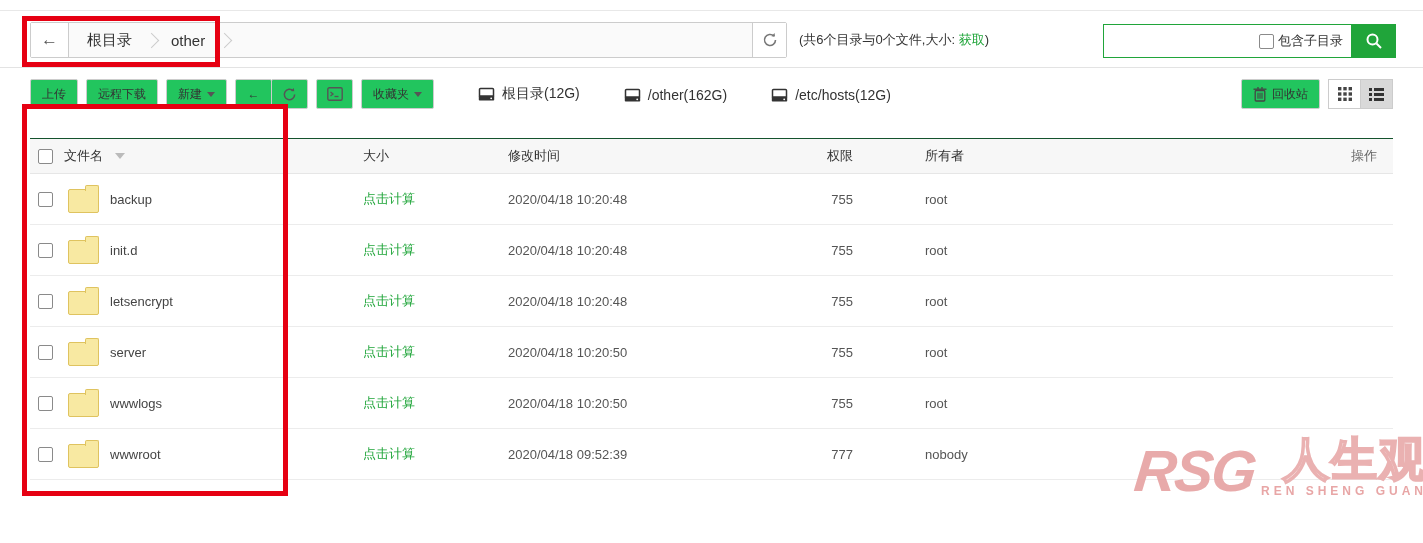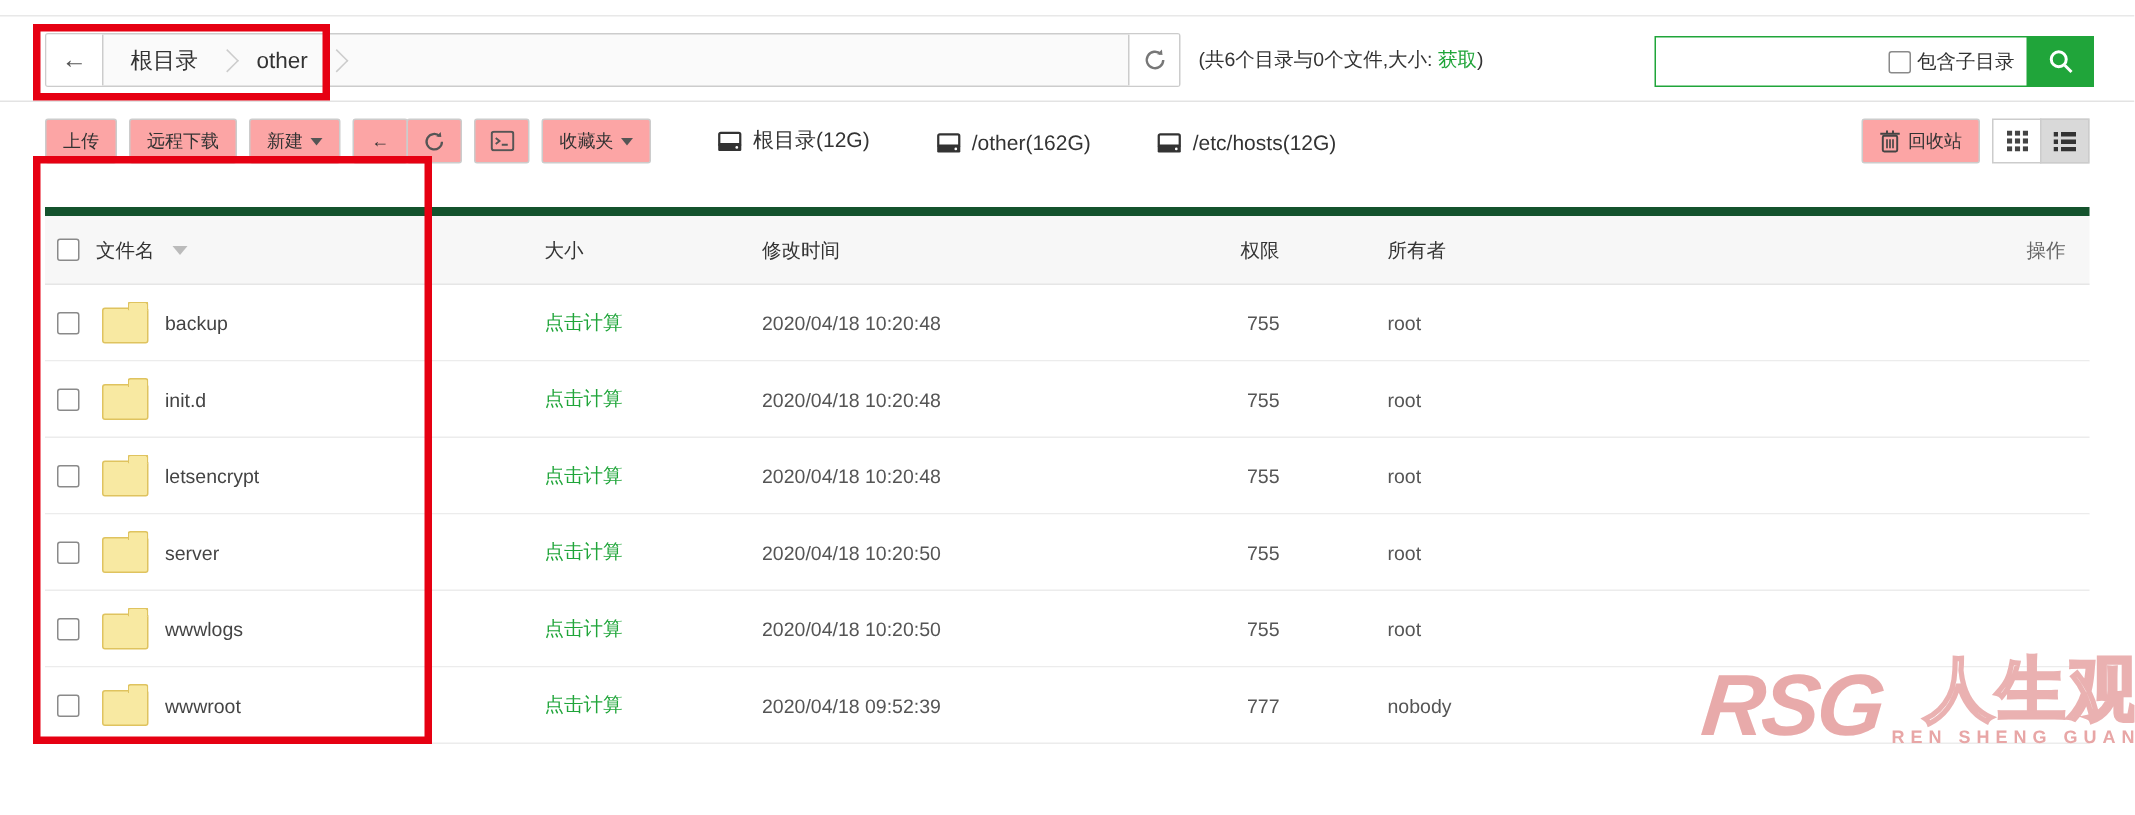--- a/index.html
+++ b/index.html
@@ -29,38 +29,38 @@
 
   
   .search-wrap { position:absolute; right:27px; top:24px; height:34px; display:flex; }
   .search-box { width:249px; height:34px; border:1px solid #20a53a; background:#fff; display:flex; align-items:center; justify-content:flex-end; padding-right:8px; position:relative; }
   .search-input { position:absolute; left:4px; top:2px; width:130px; height:28px; border:none; outline:none; font-size:13px; }
   .sub-check { display:flex; align-items:center; font-size:13px; color:#333; gap:4px; }
   .search-btn { width:44px; height:34px; background:#20a53a; border:none; cursor:pointer; display:flex; align-items:center; justify-content:center; }
 
   
   .toolbar { position:absolute; left:30px; top:79px; right:30px; height:30px; display:flex; align-items:center; }
-  .tbtn { height:30px; padding:0 11px; background:#fca5a5; border:1px solid #ccc; border-radius:2px; font-size:12px;
+  .tbtn { height:30px; padding:0 11px; background:#22c55e; border:1px solid #ccc; border-radius:2px; font-size:12px;
           color:#333; cursor:pointer; display:flex; align-items:center; gap:5px; margin-right:8px; }
   .caret { width:0; height:0; border-left:4px solid transparent; border-right:4px solid transparent; border-top:5px solid #555; }
   .btn-pair { display:flex; margin-right:8px; }
   .btn-pair .tbtn { margin-right:0; }
   .btn-pair .tbtn + .tbtn { margin-left:-1px; }
   .icon-btn { width:37px; padding:0; justify-content:center; }
   .disks { display:flex; align-items:flex-end; margin-left:36px; }
   .disk { display:flex; align-items:center; gap:7px; font-size:14px; color:#333; cursor:pointer; margin-right:44px; }
   .tb-right { margin-left:auto; display:flex; align-items:center; }
   .view-group { display:flex; margin-left:8px; }
   .vbtn { width:33px; height:30px; background:#fff; border:1px solid #ccc; display:flex; align-items:center; justify-content:center; cursor:pointer; }
   .vbtn + .vbtn { margin-left:-1px; }
   .vbtn.active { background:#d9d9d9; }
 
   
   .table { position:absolute; left:30px; top:138px; width:1363px; }
-  .thead { display:flex; align-items:center; height:52px; background:#f7f7f7; border-top:6px solid #14532d; border-bottom:1px solid #e6e6e6; font-size:13px; color:#333; }
+  .thead { display:flex; align-items:center; height:36px; background:#f7f7f7; border-top:1px solid #14532d; border-bottom:1px solid #e6e6e6; font-size:13px; color:#333; }
   .tr { display:flex; align-items:center; height:51px; border-bottom:1px solid #ececec; font-size:13px; color:#555; background:#fff; }
   .td, .th { flex:none; }
   .c-check   { width:32px; padding-left:8px; display:flex; align-items:center; }
   .c-name    { width:300px; display:flex; align-items:center; }
   .c-size    { width:146px; padding-left:1px; }
   .c-mtime   { width:240px; }
   .c-perm    { width:105px; text-align:right; }
   .c-owner   { flex:1 1 auto; padding-left:72px; }
   .c-actions { width:76px; text-align:right; padding-right:16px; color:#666; }
   .thead .c-name { gap:6px; }

